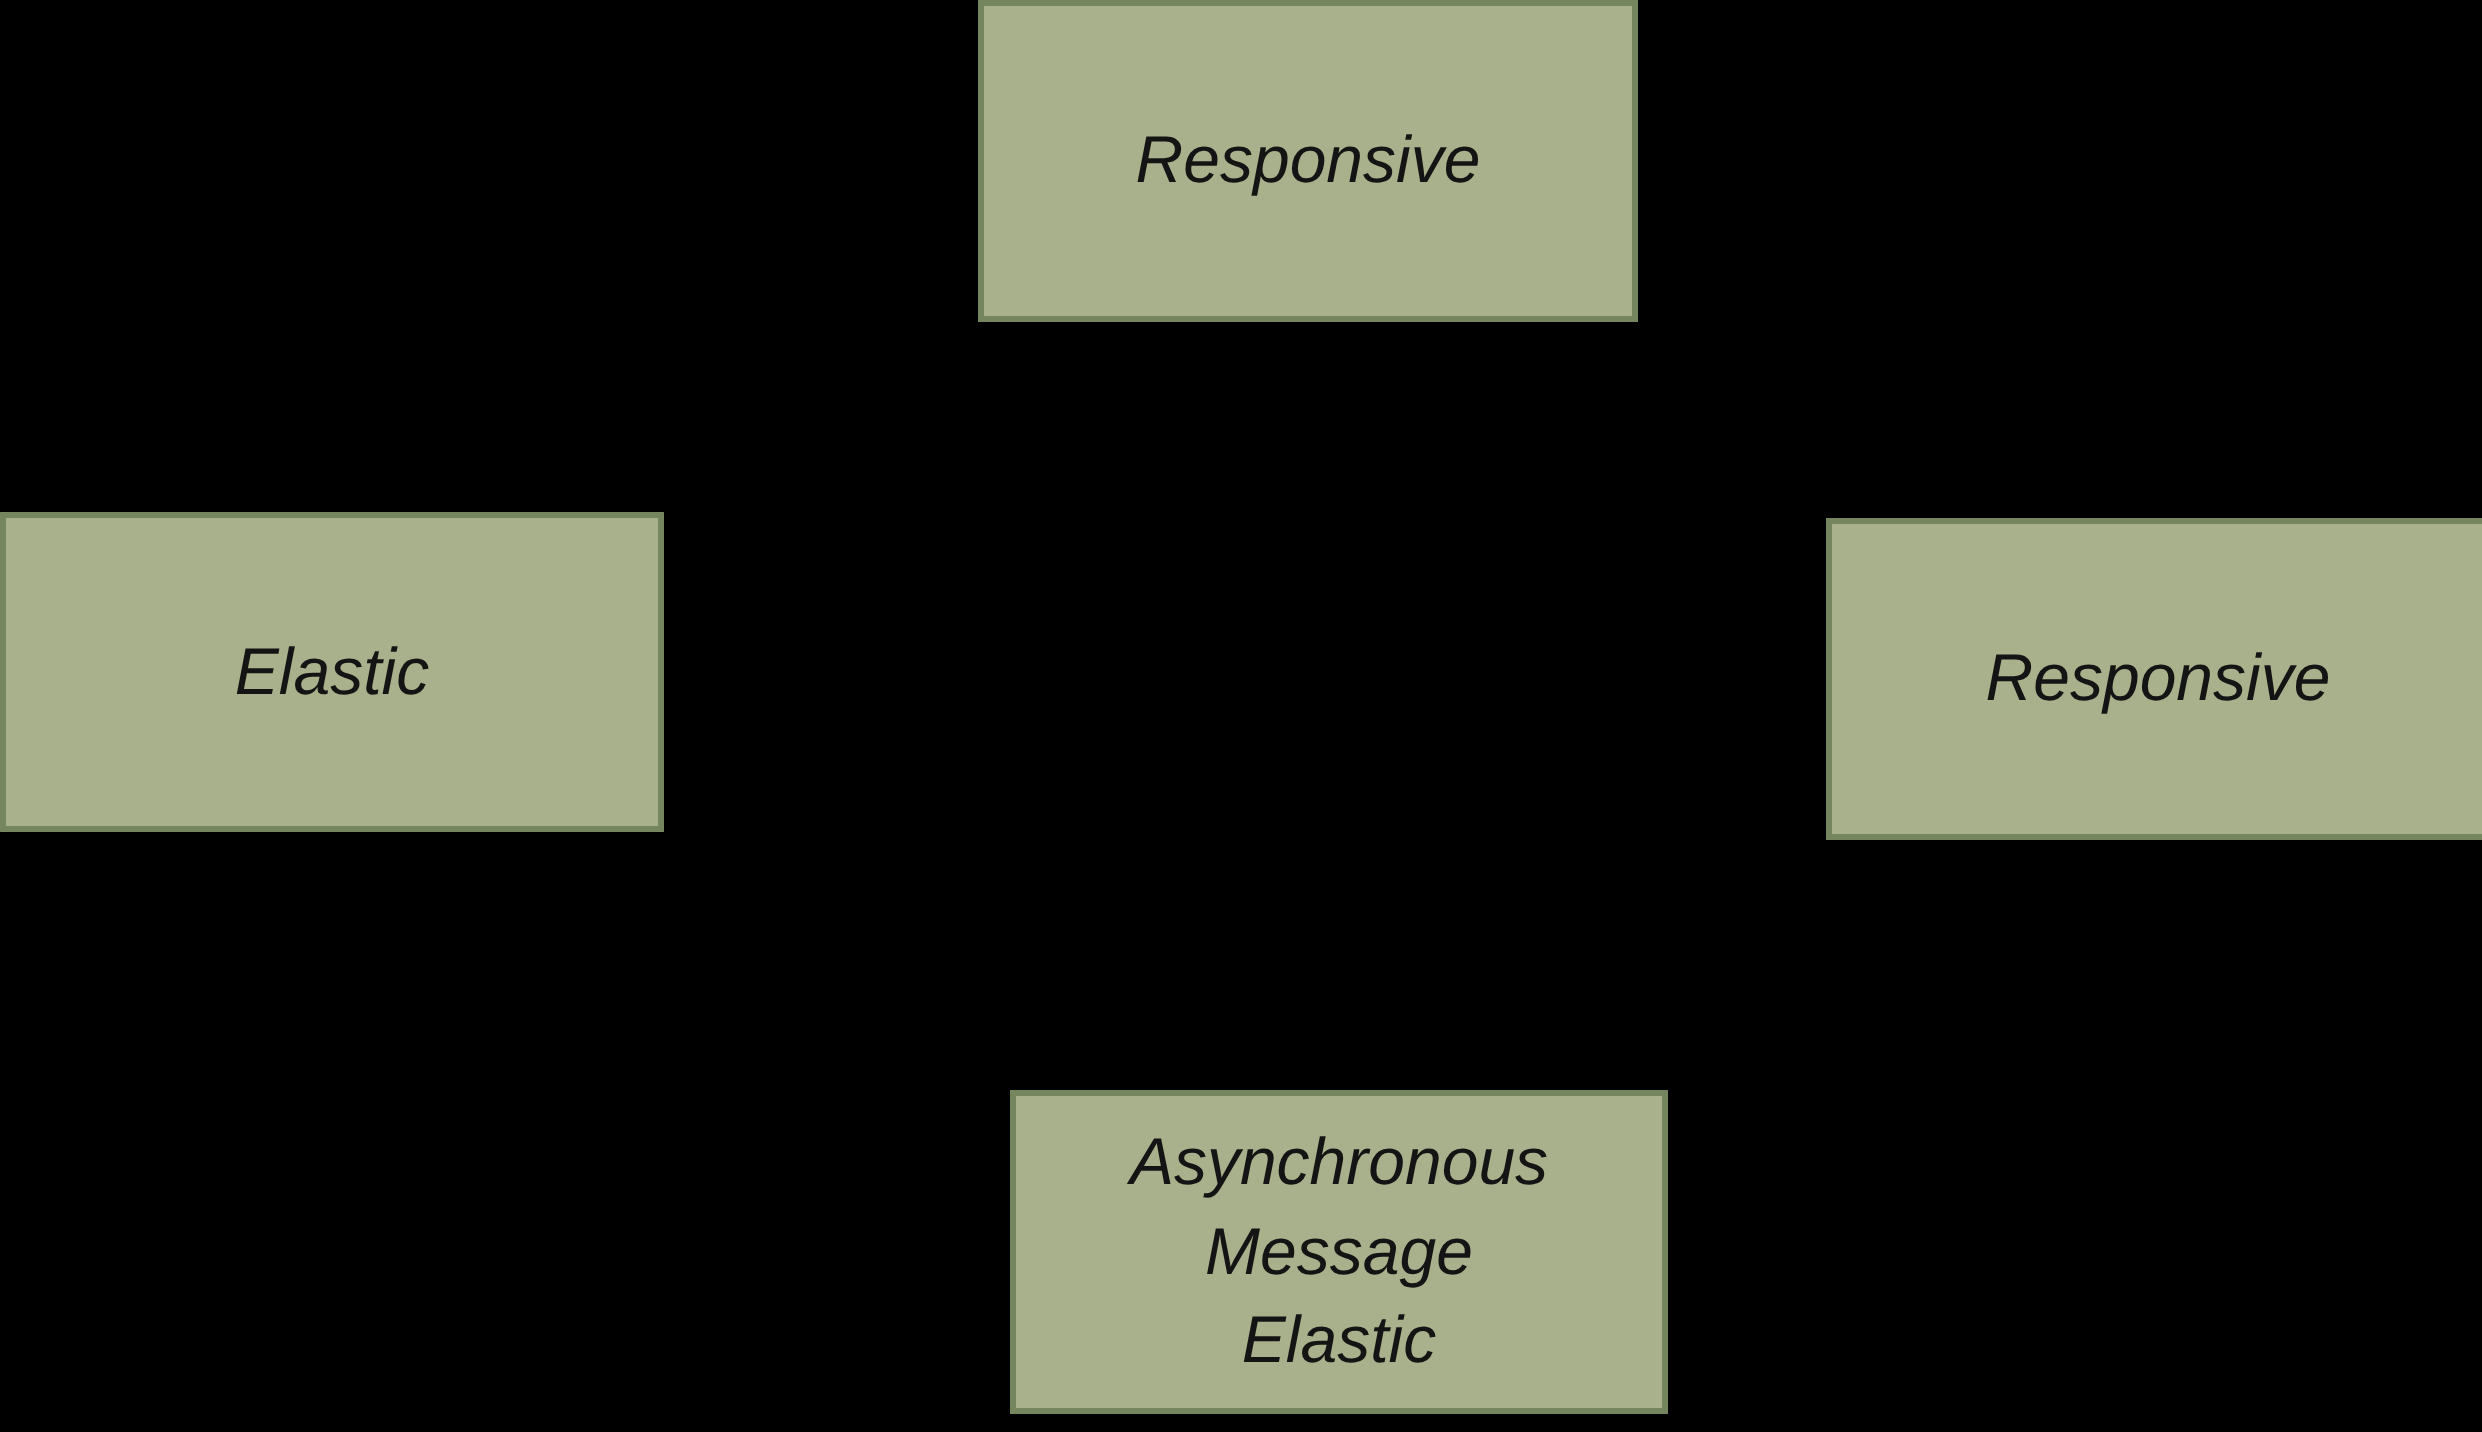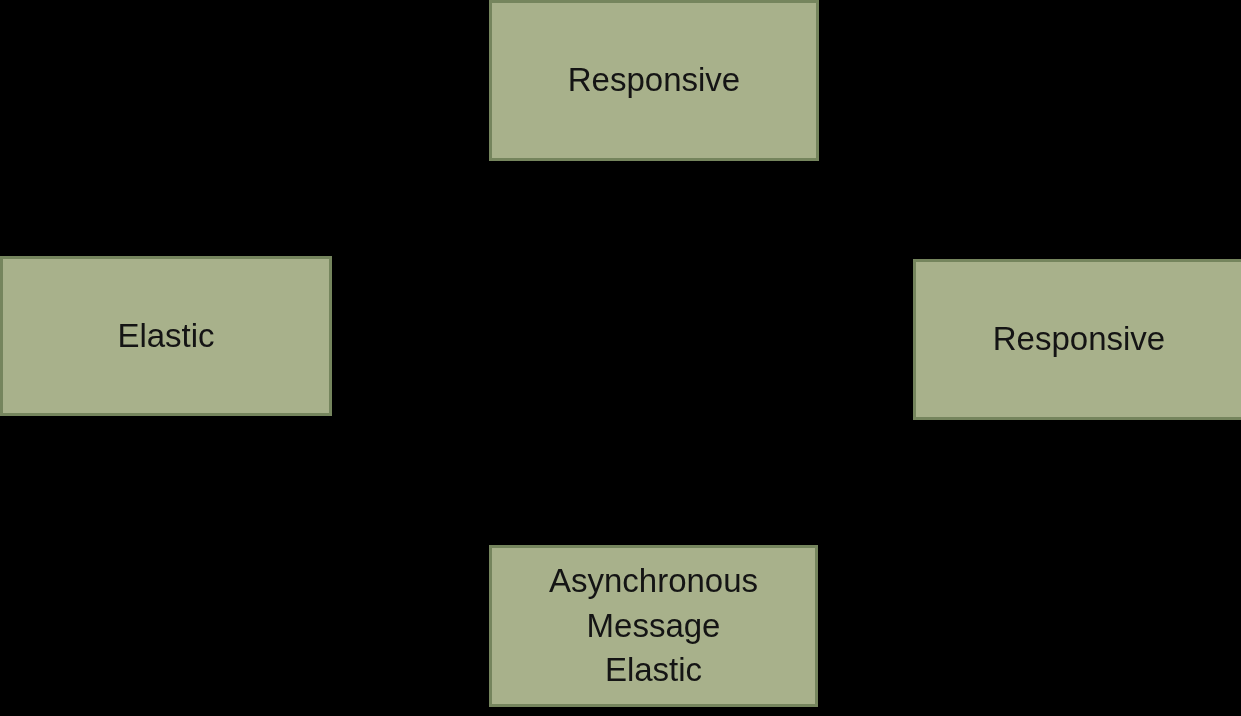--- a/index.html
+++ b/index.html
@@ -34,36 +34,37 @@
     border: 3px solid #75855d;
     color: #141414;
     font-size: 33px;
     line-height: 1.36;
     display: flex;
     flex-direction: column;
     align-items: center;
     justify-content: center;
     text-align: center;
     z-index: 2;
+    font-style: italic;
   }
   .node span { display: block; }
   .node-responsive {
     left: 489px; top: 0px;
     width: 330px; height: 161px;
   }
   .node-elastic {
     left: 0px; top: 256px;
     width: 332px; height: 160px; text-align: center;
   }
   .node-resilient {
     left: 913px; top: 259px;
     width: 332px; height: 161px; 
   }
   .node-message-passing {
-    left: 489px; top: 545px;
+    left: 505px; top: 545px;
     width: 329px; height: 162px;
   }
   .edge {
     stroke: #000000;
     stroke-width: 3;
     fill: none;
   }
 </style>
 </head>
 <body>

